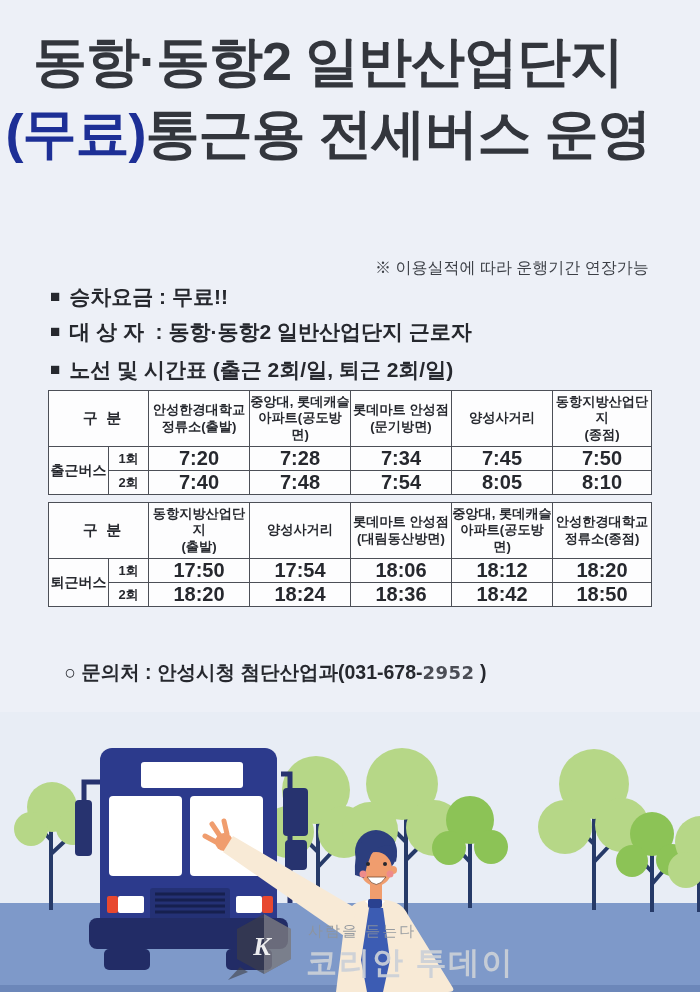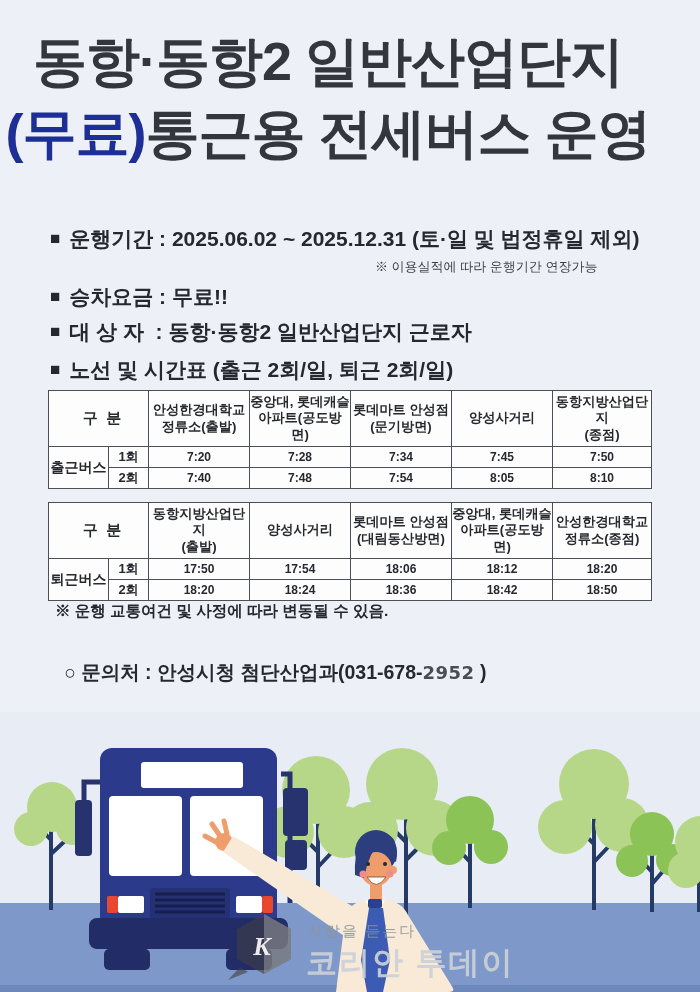--- a/index.html
+++ b/index.html
@@ -10,54 +10,53 @@
   .title-line{position:absolute;left:0;width:656px;text-align:center;
     font-weight:800;font-size:54px;line-height:66px;letter-spacing:-1px;color:#33363d;white-space:pre;}
   .title-line.l1{top:28px;}
   .title-line.l2{top:100px;}
   .free{color:#1d2f96;}
 
   
   .bullet{position:absolute;left:50px;font-size:21px;font-weight:700;color:#26282e;white-space:pre;line-height:26px;}
   .b1{top:226px;} .b2{top:284px;} .b3{top:319px;} .b4{top:357px;}
   .sq{display:inline-block;font-size:17px;margin-right:9px;transform:translateY(-2px);}
-  .period-note{position:absolute;left:375px;top:258px;font-size:13px;font-weight:500;color:#3c3f46;}
+  .period-note{position:absolute;left:375px;top:258px;font-size:16px;font-weight:500;color:#3c3f46;}
 
   
   table.timetable{position:absolute;left:48px;width:604px;table-layout:fixed;
     border-collapse:collapse;background:#fdfdfe;}
   #table-commute{top:390px;}
   #table-return{top:502px;}
   .timetable th,.timetable td{border:1.7px solid #4c4f57;text-align:center;vertical-align:middle;
     padding:0;color:#26282e;overflow:hidden;}
   .timetable thead th{height:55px;font-size:13.2px;font-weight:700;line-height:1.25;}
   .timetable thead th.corner{font-size:15px;white-space:pre;padding-left:7px;}
   .timetable tbody tr{height:21px;}
   .timetable .rowlabel{font-size:14px;font-weight:700;}
   .timetable .runlabel{font-size:13px;font-weight:600;}
-  .timetable .time{font-size:12px;font-weight:600;}
+  .timetable .time{font-size:20px;font-weight:600;}
 
   
   .change-note{position:absolute;left:55px;top:601px;font-size:15.5px;font-weight:600;color:#26282e;}
   .contact{position:absolute;left:64px;top:651px;font-size:19.5px;font-weight:600;color:#26282e;line-height:42px;}
   .contact .l2{margin-left:113px;}
   .contact .num{color:#4b4d55;font-family:"DejaVu Sans",sans-serif;font-size:18px;letter-spacing:.5px;}
 
   
   .illustration{position:absolute;left:0;bottom:0;width:700px;height:280px;}
 </style>
 </head>
 <body>
 
 <div class="poster">
 
   <div class="title-line l1">동항·동항2 일반산업단지</div>
   <div class="title-line l2"><span class="free">(무료)</span><span>통근용 전세버스 운영</span></div>
 
-  <div class="bullet b1"><span class="sq">■</span><span class="bullet-text">운행기간 : 2025.06.02 ~ 2025.12.31 (토·일 및 법정휴일 제외)</span></div>
 
   <div class="period-note">※ 이용실적에 따라 운행기간 연장가능</div>
 
   <div class="bullet b2"><span class="sq">■</span><span class="bullet-text">승차요금 : 무료!!</span></div>
 
   <div class="bullet b3"><span class="sq">■</span><span class="bullet-text">대 상 자  : 동항·동항2 일반산업단지 근로자</span></div>
 
   <div class="bullet b4"><span class="sq">■</span><span class="bullet-text">노선 및 시간표 (출근 2회/일, 퇴근 2회/일)</span></div>
 
   <table class="timetable" id="table-commute">
@@ -132,21 +131,20 @@
           <td class="runlabel">2회</td>
           <td class="time">18:20</td>
           <td class="time">18:24</td>
           <td class="time">18:36</td>
           <td class="time">18:42</td>
           <td class="time">18:50</td>
         </tr>
       </tbody>
     </table>
 
-  <div class="change-note">※ 운행 교통여건 및 사정에 따라 변동될 수 있음.</div>
 
   <div class="contact">
     <div><span>○ 문의처 : 안성시청 첨단산업과(031-678-</span><span class="num">2952</span><span> )</span></div>
   </div>
 
   <svg class="illustration" viewBox="0 0 700 280">
 
     <rect x="0" y="0" width="700" height="191" fill="#e8edf5"></rect>
     <rect x="0" y="191" width="700" height="89" fill="#7e99c9"></rect>
     <rect x="0" y="273" width="700" height="7" fill="#6c87b9"></rect>

